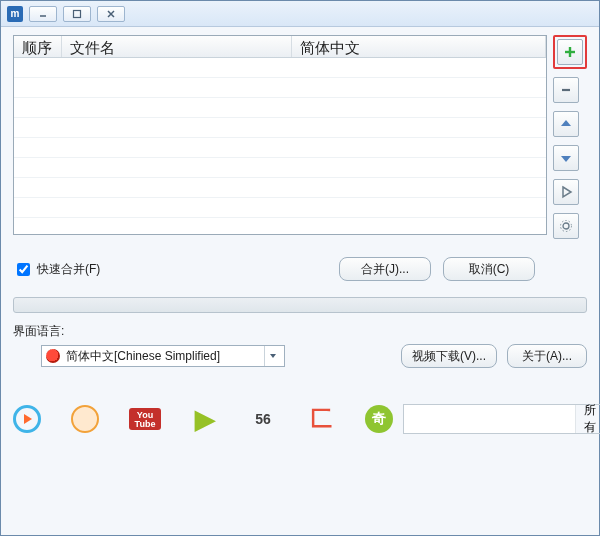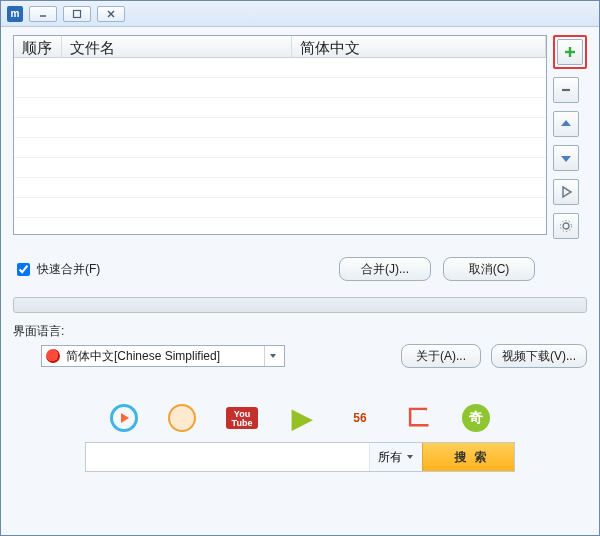--- a/index.html
+++ b/index.html
@@ -165,38 +165,38 @@
     width: 16px; height: 100%;
     display: flex; align-items: center; justify-content: center;
     border-left: 1px solid #c9d3db;
     color: #4a6076;
   }
   .lang-spacer { flex: 1; }
 
   .promo {
     margin-top: 36px;
     display: flex;
-    flex-direction: column;
+    flex-direction: row;
     align-items: center;
     gap: 10px;
   }
   .brand-row {
     display: flex; gap: 30px; align-items: center;
   }
   .brand {
     width: 28px; height: 28px;
     display: flex; align-items: center; justify-content: center;
     font-weight: bold; font-size: 13px;
   }
   .brand.play { border: 3px solid #3fb4e8; border-radius: 50%; position: relative; }
   .brand.play::after { content:""; position:absolute; left:8px; top:6px; border-left:8px solid #ff6a2e; border-top:5px solid transparent; border-bottom:5px solid transparent; }
   .brand.face { border: 2px solid #f2a23a; border-radius: 50%; background:#ffe9cf; }
   .brand.youtube { background:#c4302b; color:#fff; font-size:9px; line-height:1; width:32px; height:22px; border-radius:3px; text-align:center; padding-top:2px; }
   .brand.arrow { color:#96c126; font-size:26px; font-weight:900; }
-  .brand.n56 { color:#c2410c; font-weight:900; font-size:12px; }
+  .brand.n56 { color:#404040; font-weight:900; font-size:14px; }
   .brand.c { color:#e8513b; font-size:22px; font-weight:900; }
   .brand.qi { background:#8fc531; border-radius:50%; color:#fff; font-size:14px; }
 
   .search-row {
     display: flex; align-items: center;
     border: 1px solid #c1cbd3;
     height: 30px;
     width: 430px;
   }
   .search-input {
@@ -355,22 +355,22 @@
       <div class="combo">
         <div class="flag"></div>
         <span>简体中文[Chinese Simplified]</span>
         <div class="caret">
           <svg width="8" height="8" viewBox="0 0 8 8">
               <path d="M1 2 L4 6 L7 2 Z" fill="currentColor"></path>
             </svg>
         </div>
       </div>
       <div class="lang-spacer"></div>
+      <div class="btn">视频下载(V)...</div>
       <div class="btn" style="min-width:80px">关于(A)...</div>
-      <div class="btn">视频下载(V)...</div>
     </div>
 
     <div class="promo">
       <div class="brand-row">
         <div class="brand play"></div>
         <div class="brand face"></div>
         <div class="brand youtube" style="white-space:pre">You
 Tube</div>
         <div class="brand arrow">▶</div>
         <div class="brand n56">56</div>

